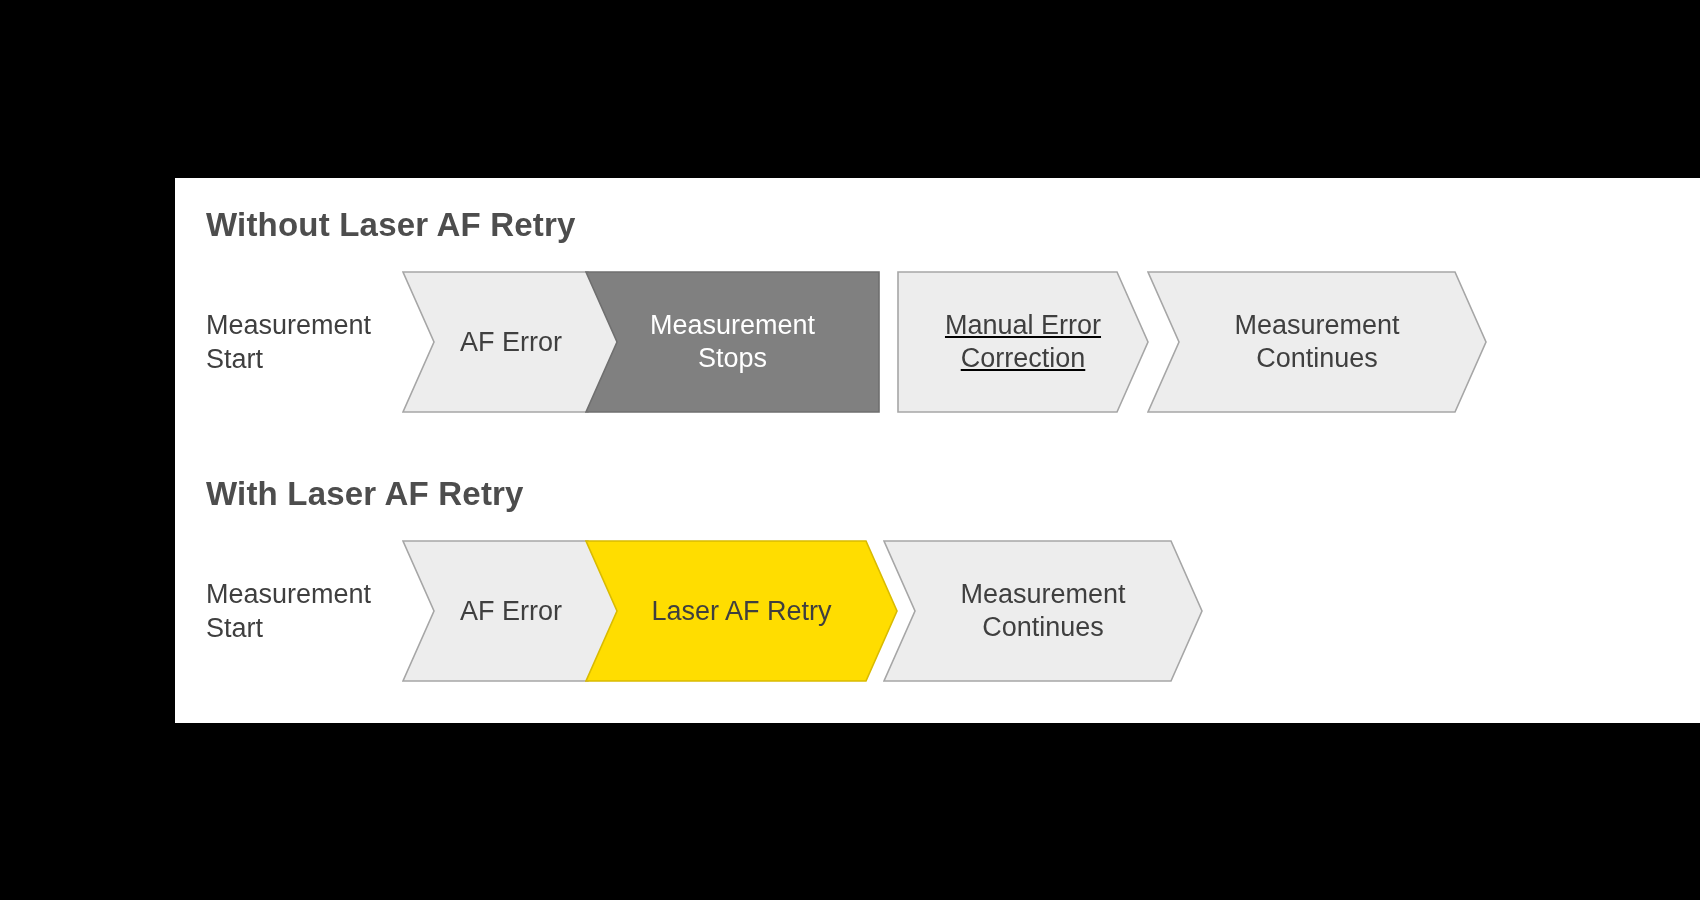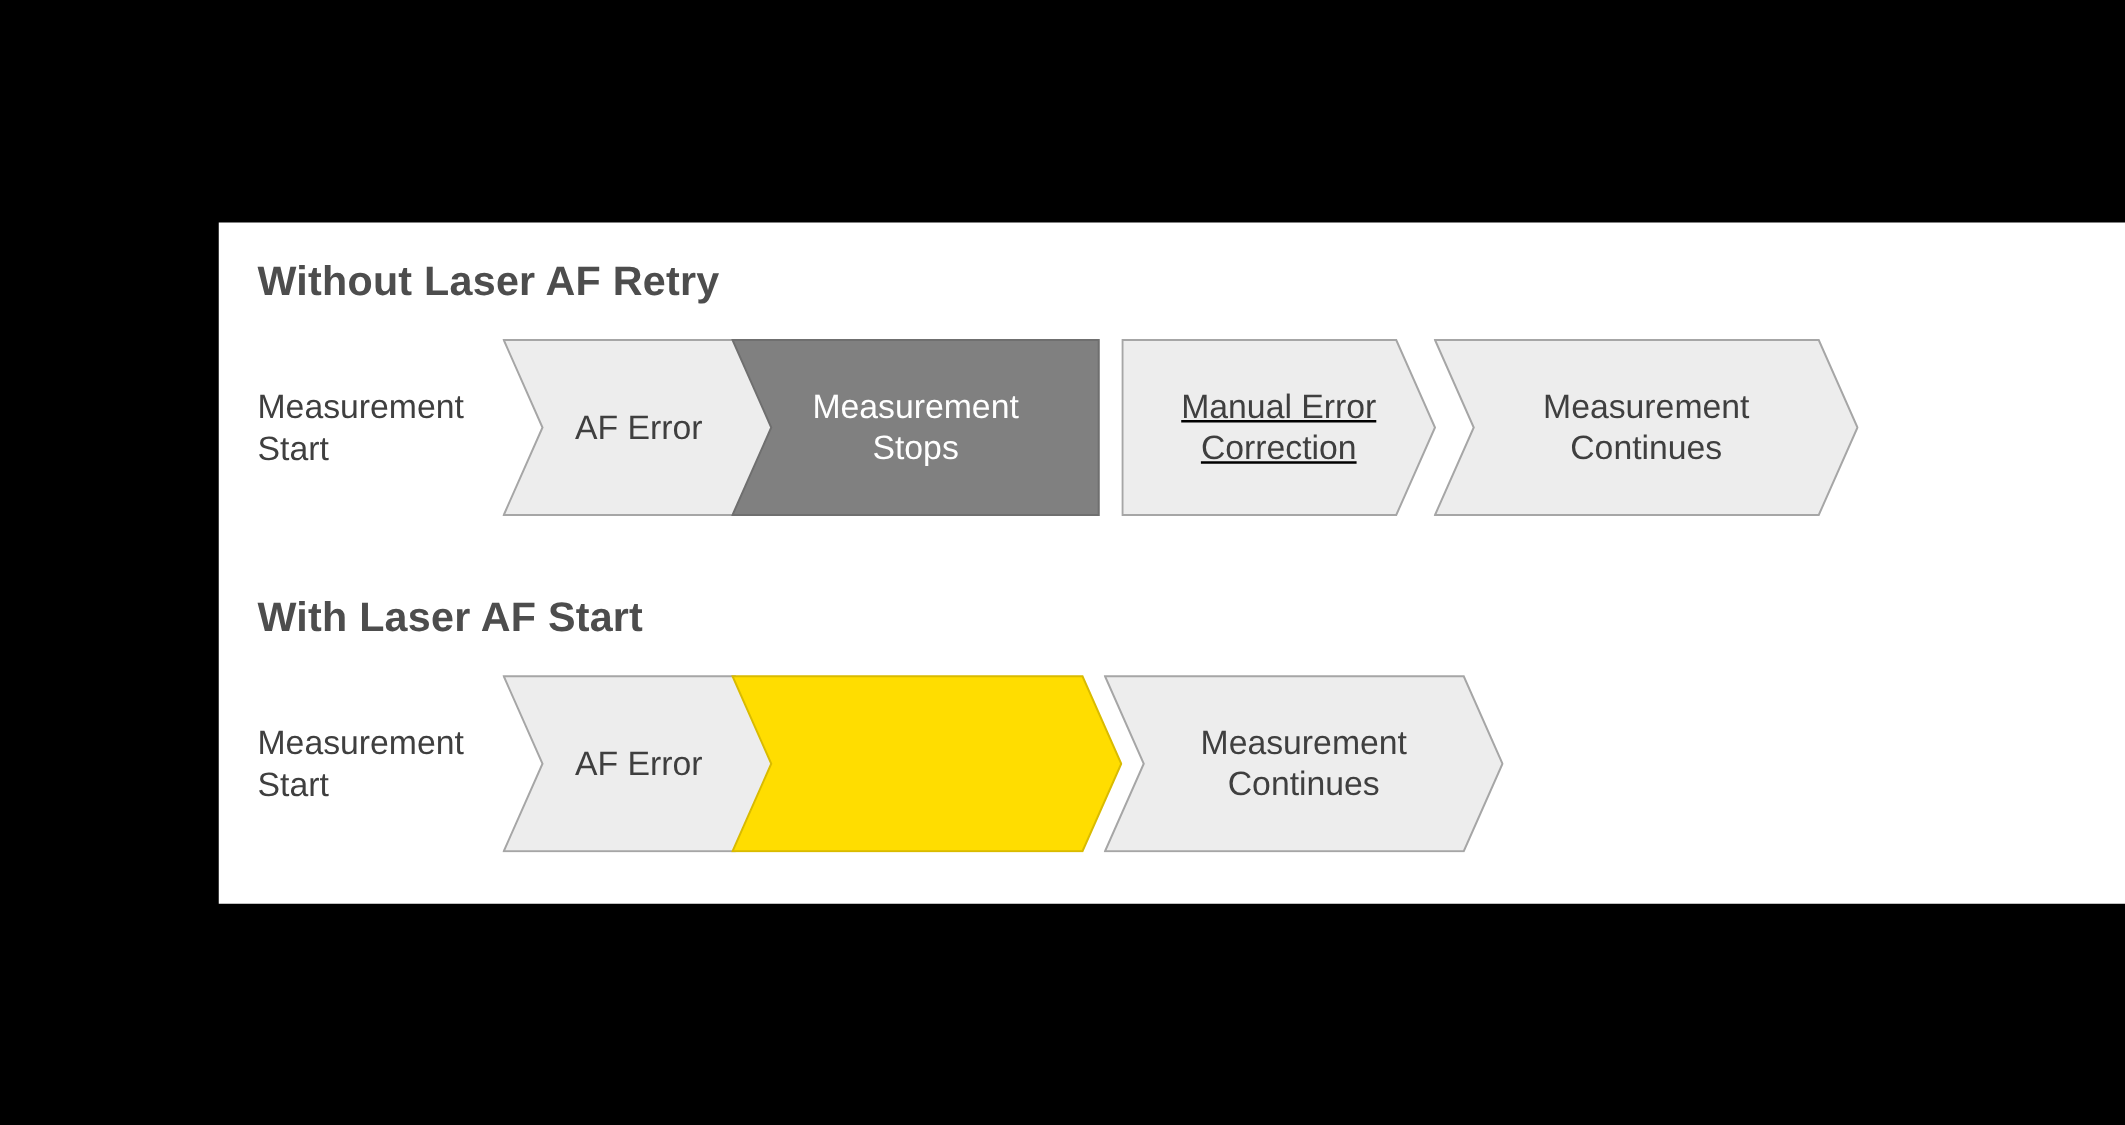--- a/index.html
+++ b/index.html
@@ -153,21 +153,21 @@
         <span class="chev-shape">
           <svg viewBox="0 0 340 142" preserveAspectRatio="none">
             <path class="fill-light" d="M1,1 L308,1 L339,71 L308,141 L1,141 L32,71 Z"></path>
           </svg>
         </span>
         <span class="chev-label txt-dark">Measurement
 Continues</span>
       </div>
     </div>
 
-    <div id="heading-with" class="section-heading">With Laser AF Start</div>
+    <div id="heading-with" class="section-heading">With Laser AF Retry</div>
 
     <div id="flow-row-with" class="flow-row">
 
       <div class="start-label">Measurement
 Start</div>
 
       <div class="chev" style="left:227px; width:218px;">
         <span class="chev-shape">
           <svg viewBox="0 0 218 142" preserveAspectRatio="none">
             <path class="fill-light" d="M1,1 L186,1 L217,71 L186,141 L1,141 L32,71 Z"></path>
@@ -175,20 +175,21 @@
         </span>
         <span class="chev-label txt-dark">AF Error</span>
       </div>
 
       <div class="chev" style="left:410px; width:313px;">
         <span class="chev-shape">
           <svg viewBox="0 0 313 142" preserveAspectRatio="none">
             <path class="fill-accent" d="M1,1 L281,1 L312,71 L281,141 L1,141 L32,71 Z"></path>
           </svg>
         </span>
+        <span class="chev-label txt-dark">Laser AF Retry</span>
       </div>
 
       <div class="chev" style="left:708px; width:320px;">
         <span class="chev-shape">
           <svg viewBox="0 0 320 142" preserveAspectRatio="none">
             <path class="fill-light" d="M1,1 L288,1 L319,71 L288,141 L1,141 L32,71 Z"></path>
           </svg>
         </span>
         <span class="chev-label txt-dark">Measurement
 Continues</span>

